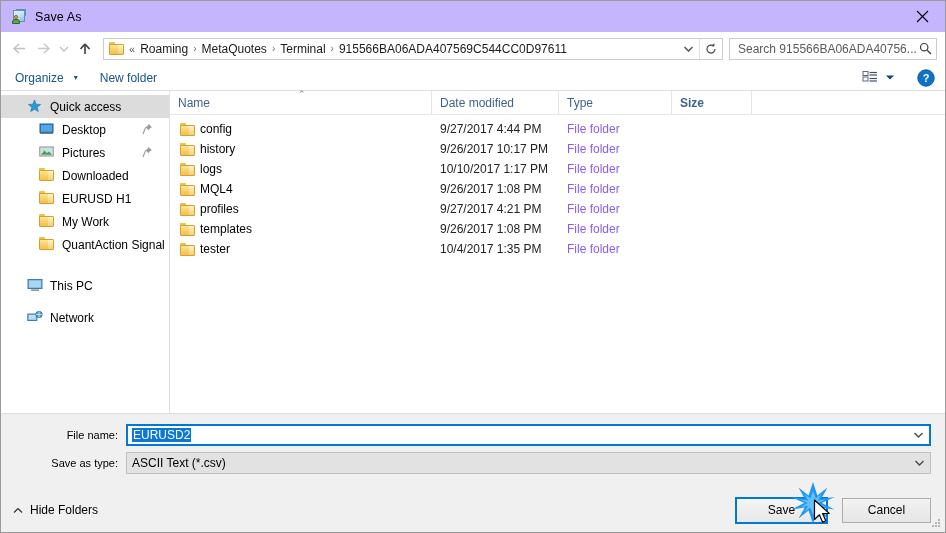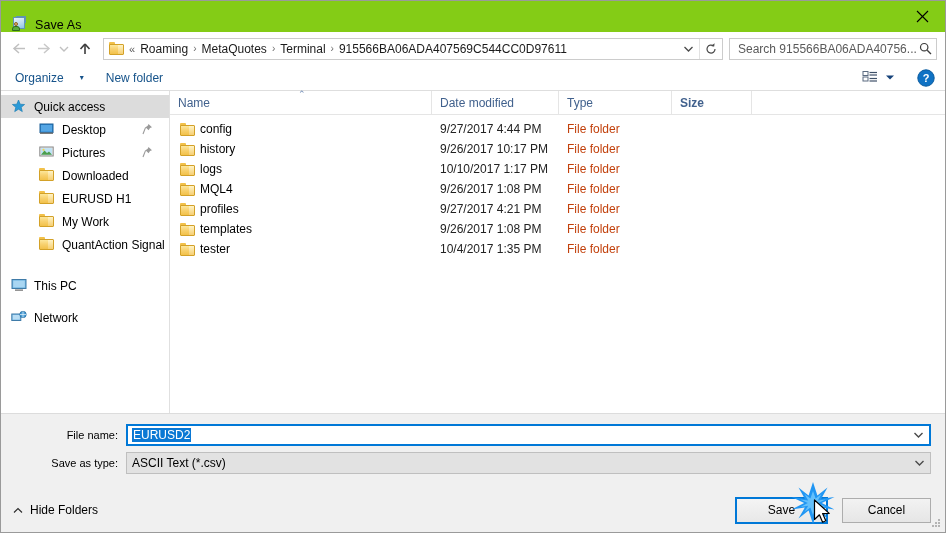--- a/index.html
+++ b/index.html
@@ -17,22 +17,22 @@
     position: relative;
     width: 946px; height: 533px;
     background: #ffffff;
     border: 1px solid #9a9a9a;
     display: flex; flex-direction: column;
   }
 
   
   .titlebar {
     height: 31px; flex: 0 0 31px;
-    display: flex; align-items: flex-end;
-    background: #84cc16;
+    display: flex; align-items: center;
+    background: #c4b5fd;
     position: relative;
   }
   .title-icon {
     width: 16px; height: 16px; margin-left: 10px; margin-right: 8px;
     position: relative; flex: 0 0 16px;
   }
   .title-icon .pg {
     position:absolute; left:2px; top:1px; width:12px; height:12px;
     background: linear-gradient(160deg,#e8f4fb 0%, #bcdcf0 55%, #8fc3e4 100%);
     border:1px solid #5f93b5;
@@ -113,21 +113,21 @@
   .search input::placeholder { color:#5a5a5a; opacity:1; }
 
   
   .toolbar {
     height: 26px; flex:0 0 26px;
     display:flex; align-items:center;
     border-bottom: 1px solid #dededE;
     padding: 0 10px 0 14px; background:#fff;
   }
   .tool-item {
-    font-size: 12px; color:#16538a; display:flex; align-items:center; gap:16px;
+    font-size: 12px; color:#16538a; display:flex; align-items:center; gap:10px;
     margin-right: 22px;
   }
   .tool-caret { font-size:8px; color:#16538a; line-height:1; }
   .toolbar-spacer { flex:1 1 auto; }
   .view-icon { display:flex; align-items:center; gap:6px; margin-right:22px; }
   .help-btn { width:18px;height:18px; }
 
   
   .body-area {
     flex: 1 1 auto; display:flex; min-height:0;
@@ -137,21 +137,21 @@
     width: 169px; flex:0 0 169px;
     border-right: 1px solid #e0e0e0;
     padding-top: 4px;
     overflow:hidden;
     background:#fff;
   }
   .nav-row {
     height: 23px; display:flex; align-items:center;
     padding-left: 22px; position:relative; font-size:12px; color:#000;
   }
-  .nav-row.root { padding-left: 10px; }
+  .nav-row.root { padding-left: 26px; }
   .nav-row.child { padding-left: 38px; }
   .nav-row.selected { background:#dcdcdc; }
   .nav-ico {
     width:17px; height:16px; margin-right:6px; flex:0 0 17px; position:relative;
   }
   .nav-label { white-space:nowrap; overflow:hidden; }
   .pin {
     position:absolute; right: 16px; top: 5px; width:11px;height:12px;
   }
   .nav-gap { height: 9px; }
@@ -202,21 +202,21 @@
   }
   .row .cell-name {
     width: 262px; flex:0 0 262px; display:flex; align-items:center;
     padding-left: 10px; gap:4px; white-space:nowrap; overflow:hidden;
   }
   .row .cell-date {
     width: 127px; flex:0 0 127px; padding-left: 8px; color:#222;
     white-space:nowrap;
   }
   .row .cell-type {
-    width: 113px; flex:0 0 113px; padding-left: 8px; color:#c2410c;
+    width: 113px; flex:0 0 113px; padding-left: 8px; color:#8b5cf6;
     white-space:nowrap;
   }
   .row .cell-size { width:80px; flex:0 0 80px; }
 
   
   .formsec {
     flex: 0 0 auto;
     border-top: 1px solid #dcdcdc;
     background:#f0f0f0;
     padding: 10px 0 8px 0;

